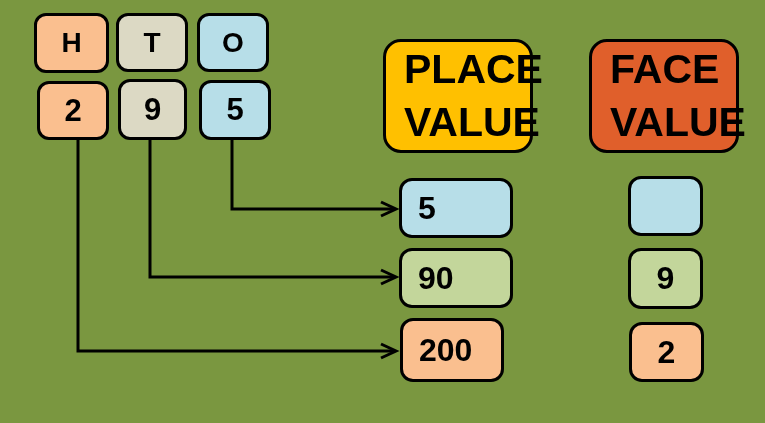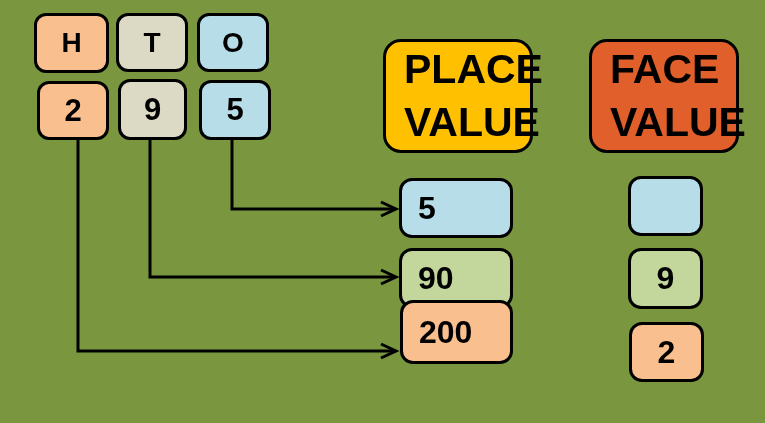--- a/index.html
+++ b/index.html
@@ -54,21 +54,21 @@
   .pos-face-header  { left: 589px; top: 39px; width: 150px; height: 114px; }
   
   .value-box {
     justify-content: flex-start;
     padding-left: 16px;
     font-size: 32px;
     border-radius: 13px;
   }
   .pos-pv1 { left: 399px; top: 178px; width: 114px; height: 60px; }
   .pos-pv2 { left: 399px; top: 248px; width: 114px; height: 60px; }
-  .pos-pv3 { left: 400px; top: 300px; width: 113px; height: 64px; }
+  .pos-pv3 { left: 400px; top: 318px; width: 104px; height: 64px; }
   
   .face-box { font-size: 32px; border-radius: 13px; }
   .pos-fv1 { left: 628px; top: 176px; width: 75px; height: 60px; }
   .pos-fv2 { left: 628px; top: 248px; width: 75px; height: 61px; }
   .pos-fv3 { left: 629px; top: 322px; width: 75px; height: 60px; }
 </style>
 </head>
 <body>
 
 <div class="canvas" style="background-color: rgb(122, 151, 64);">

